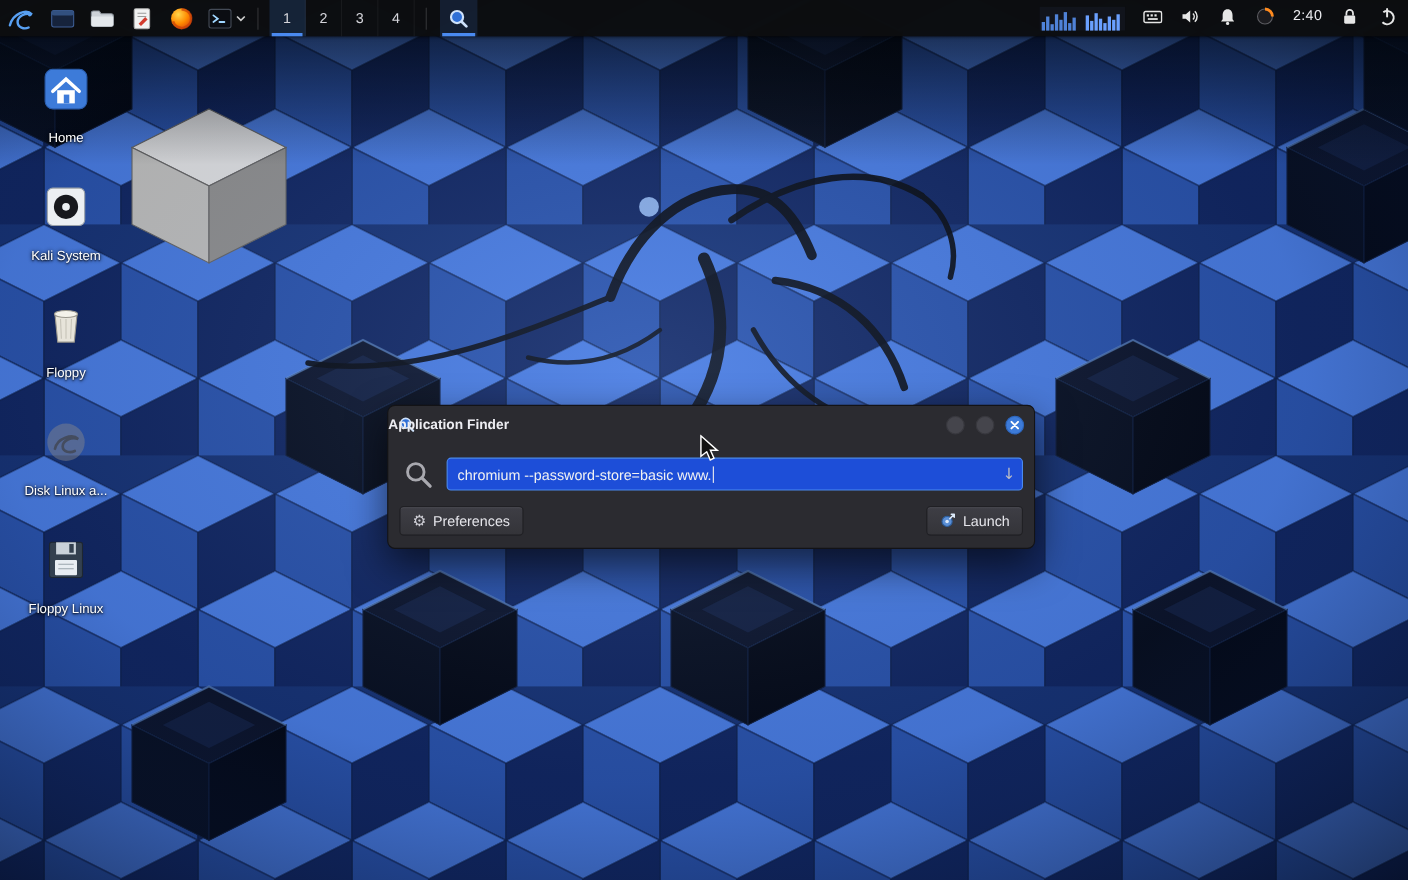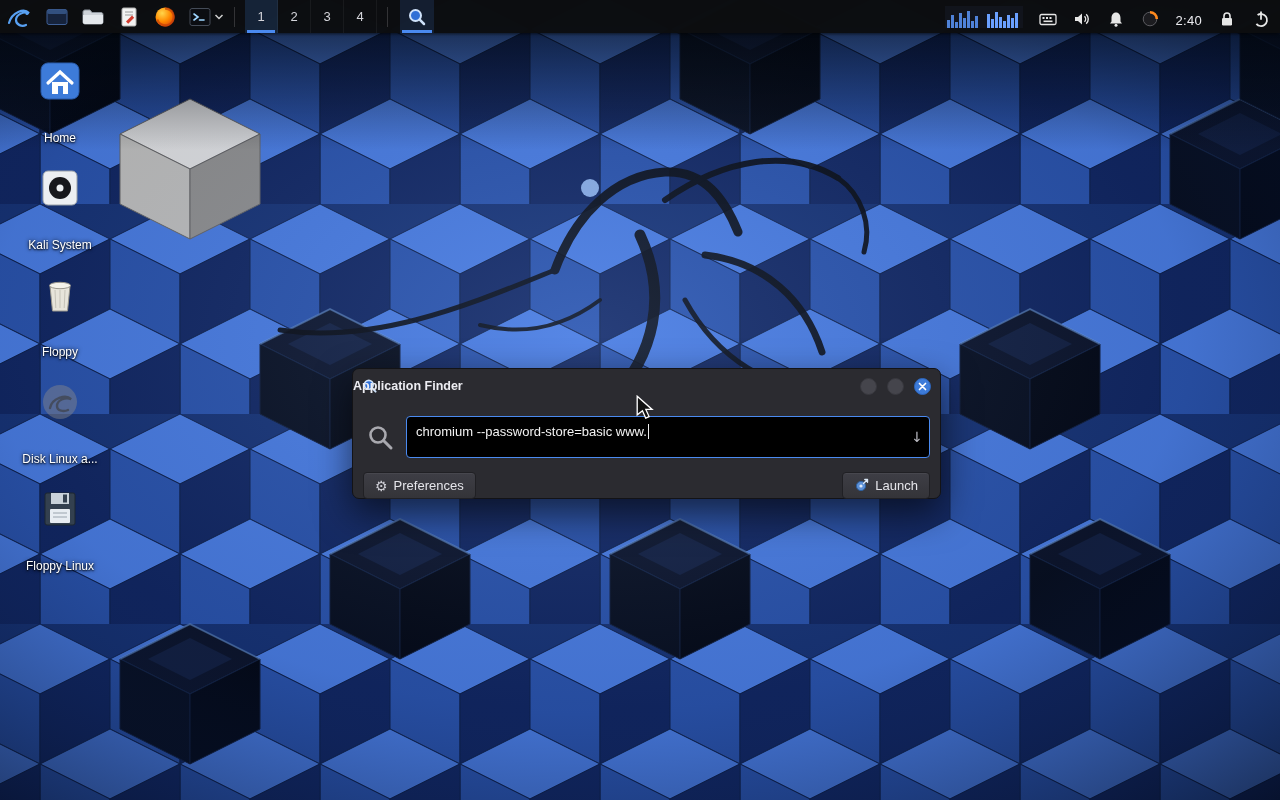--- a/index.html
+++ b/index.html
@@ -22,49 +22,49 @@
   .term-group{display:flex;align-items:center;margin-left:13px;gap:3px;}
   .psep{width:1px;height:20px;background:rgba(255,255,255,.16);margin:0 10px;}
   .pager{display:flex;height:33px;align-items:stretch;}
   .ws{width:32px;display:flex;align-items:center;justify-content:center;
       font-size:13px;color:#d4d4da;position:relative;border-right:1px solid rgba(255,255,255,.05);}
   .ws.active{background:rgba(61,123,217,.20);}
   .ws.active::after{content:"";position:absolute;left:2px;right:2px;bottom:0;height:3px;background:#4a8af0;}
   .task-btn{width:34px;height:33px;display:flex;align-items:center;justify-content:center;
       background:rgba(61,123,217,.16);position:relative;margin-left:2px;}
   .task-btn::after{content:"";position:absolute;left:2px;right:2px;bottom:0;height:3px;background:#4a8af0;}
-  .tray{margin-left:auto;display:flex;align-items:flex-end;gap:16px;padding-right:10px;}
+  .tray{margin-left:auto;display:flex;align-items:flex-start;gap:16px;padding-right:10px;}
   .tray-icon{display:flex;align-items:center;justify-content:center;}
   .clock{font-size:13px;color:#ececf0;letter-spacing:.3px;}
 
   
   .desktop-icons{position:absolute;left:12px;top:52px;z-index:10;display:flex;flex-direction:column;}
   .dicon{width:96px;height:107px;display:flex;flex-direction:column;align-items:center;cursor:pointer;}
   .dicon .img{height:50px;display:flex;align-items:center;justify-content:center;margin-top:4px;}
-  .dicon .lbl{margin-top:26px;font-size:12px;color:#ffffff;text-align:center;
+  .dicon .lbl{margin-top:13px;font-size:12px;color:#ffffff;text-align:center;
       text-shadow:0 1px 2px #000,0 0 4px rgba(0,0,0,.9);line-height:1.1;}
 
   
   .finder{
     position:absolute;left:352px;top:368px;width:587px;height:129px;z-index:60;
     background:#2b2b30;border:1px solid #131316;border-radius:7px;
     box-shadow:0 14px 36px rgba(0,0,0,.6);
   }
   .titlebar{height:34px;display:flex;align-items:center;padding:0 9px;position:relative;}
   .win-title{position:absolute;left:0;right:0;text-align:left;font-weight:bold;
       font-size:12.5px;color:#ededf2;pointer-events:none;}
   .win-btns{margin-left:auto;display:flex;gap:10px;z-index:1;}
   .wbtn{width:15px;height:15px;border-radius:50%;background:#45454c;border:1px solid #38383e;
       display:flex;align-items:center;justify-content:center;cursor:pointer;}
   .wbtn.close{background:#3d7bd9;border-color:#2d66bd;}
   .search-row{display:flex;align-items:center;padding:13px 10px 0 14px;}
   .big-mag{margin-right:12px;flex:0 0 auto;}
   .cmd-input{
-    flex:1;height:28px;background:#000000;border:1px solid #4a8af0;border-radius:4px;
-    display:flex;align-items:center;padding:0 24px 12px 9px;position:relative;
+    flex:1;height:28px;background:#1d4ed8;border:1px solid #4a8af0;border-radius:4px;
+    display:flex;align-items:center;padding:0 24px 0 9px;position:relative;
     color:#f2f2f2;font-size:13px;cursor:text;white-space:nowrap;overflow:hidden;
   }
   .caret{display:inline-block;width:1px;height:15px;background:#efefef;margin-left:1px;vertical-align:-3px;}
   .combo-arrow{position:absolute;right:6px;top:0;bottom:0;display:flex;align-items:center;
       color:#bdbdc4;font-size:14px;font-family:"DejaVu Sans",sans-serif;cursor:pointer;}
   .btn-row{display:flex;justify-content:space-between;align-items:center;padding:14px 10px 0 10px;}
   .btn{
     height:27px;box-sizing:border-box;background:linear-gradient(#3e3e45,#343439);
     border:1px solid #202024;border-radius:4px;color:#e5e5ea;font-size:13px;
     display:flex;align-items:center;gap:6px;padding:0 11px;cursor:pointer;

